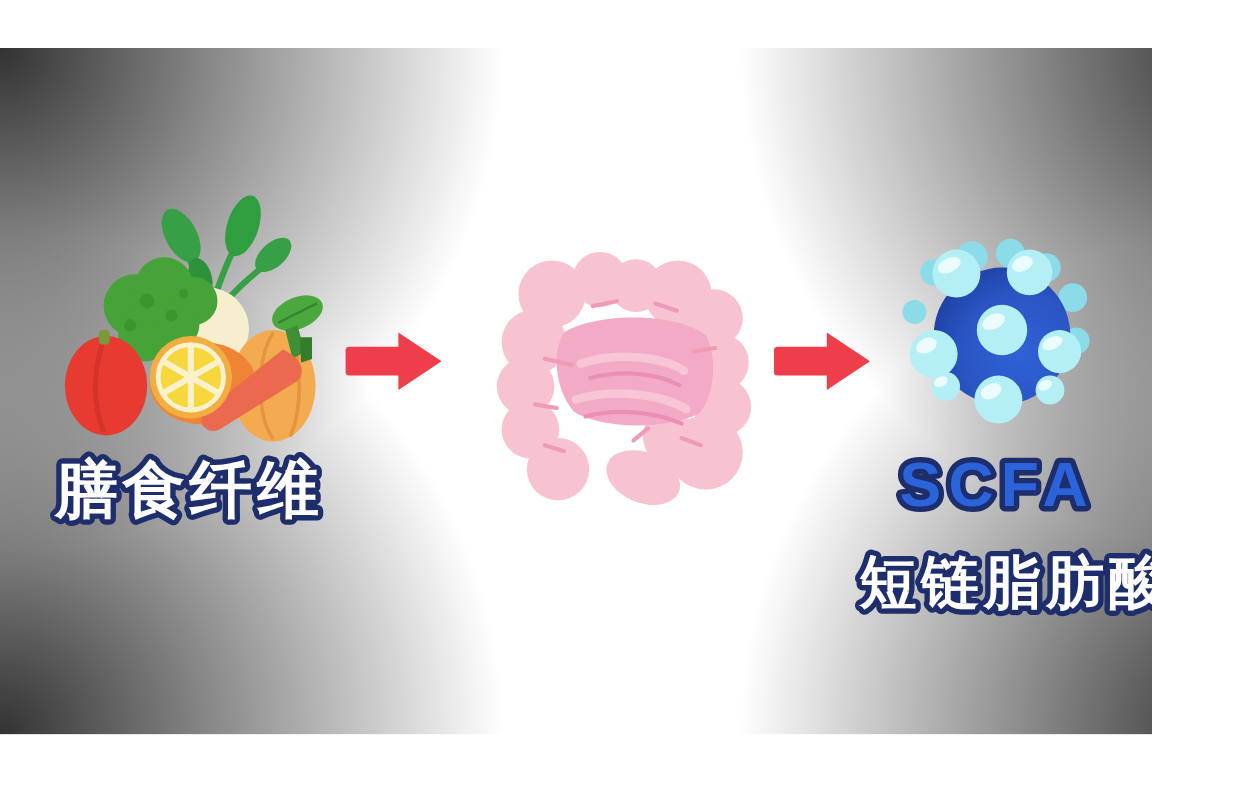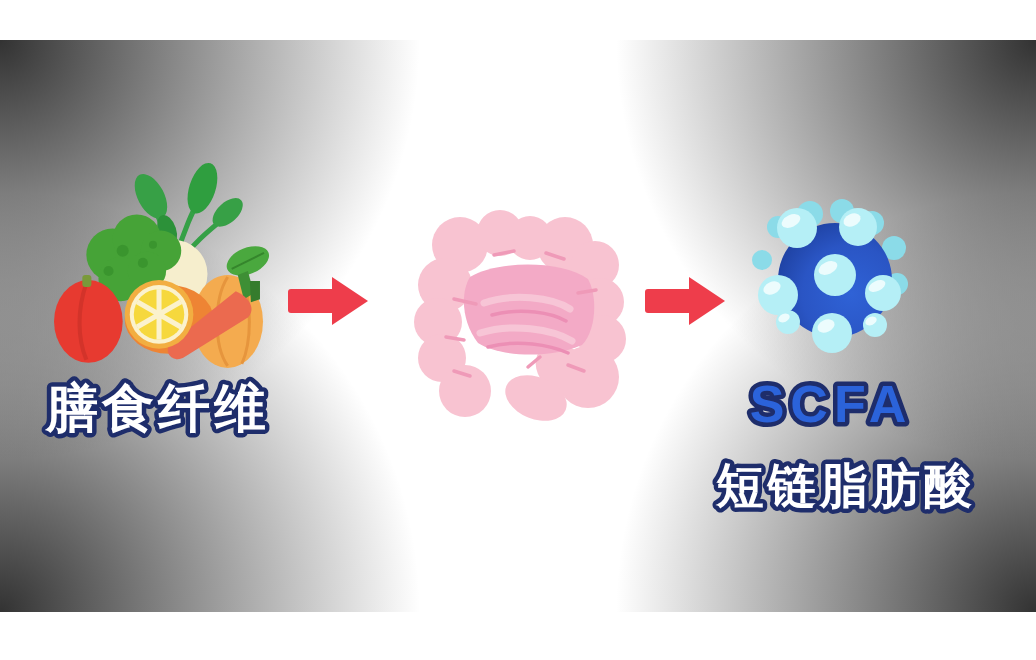--- a/index.html
+++ b/index.html
@@ -1,17 +1,17 @@
 <!DOCTYPE html>
 <html><head>
 <meta charset="utf-8">
 <style>
   html,body{margin:0;padding:0;background:#fff;}
   .stage{
-    position:relative;width:1036px;height:660px;overflow:hidden;
+    position:relative;width:960px;height:660px;overflow:hidden;
     background:#ffffff;font-family:"Liberation Sans",sans-serif;
   }
   .letterbox{position:absolute;left:0;width:1036px;background:#ffffff;}
   .letterbox.top{top:0;height:40px;}
   .letterbox.bottom{top:612px;height:48px;}
   .vignette{
     position:absolute;left:0;top:40px;width:1036px;height:572px;
     background:
       radial-gradient(circle 560px at 0% 0%,   rgba(42,42,42,0.96), rgba(42,42,42,0) 75%),
       radial-gradient(circle 560px at 100% 0%, rgba(42,42,42,0.96), rgba(42,42,42,0) 75%),

